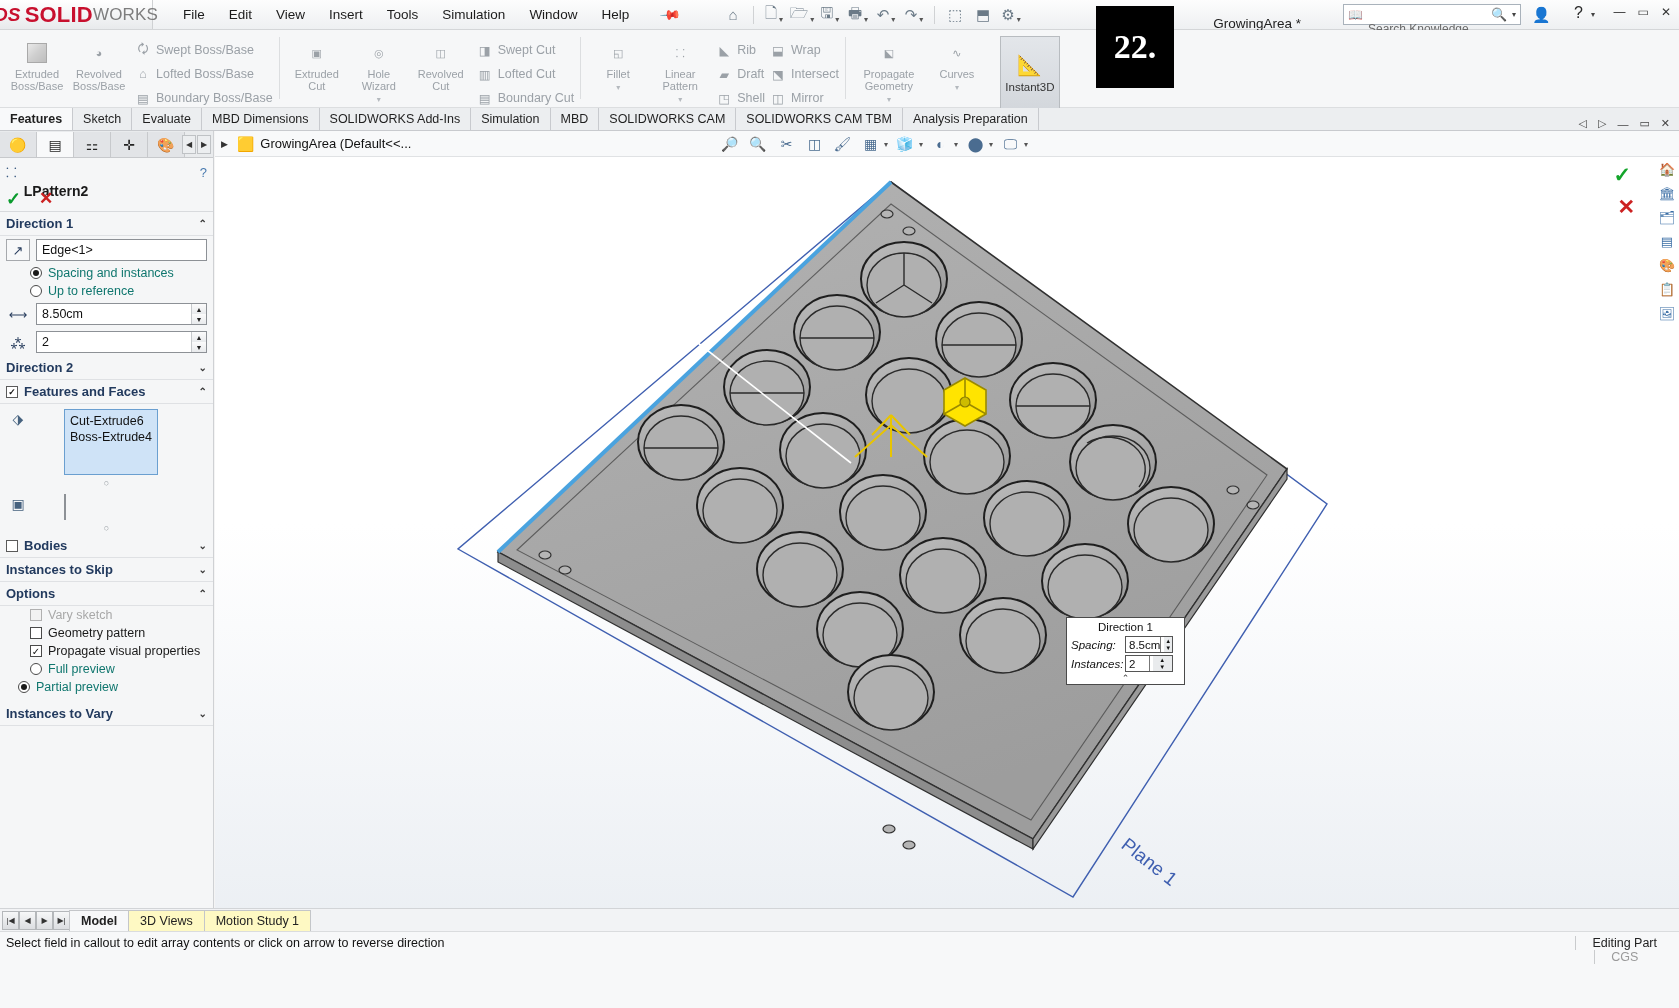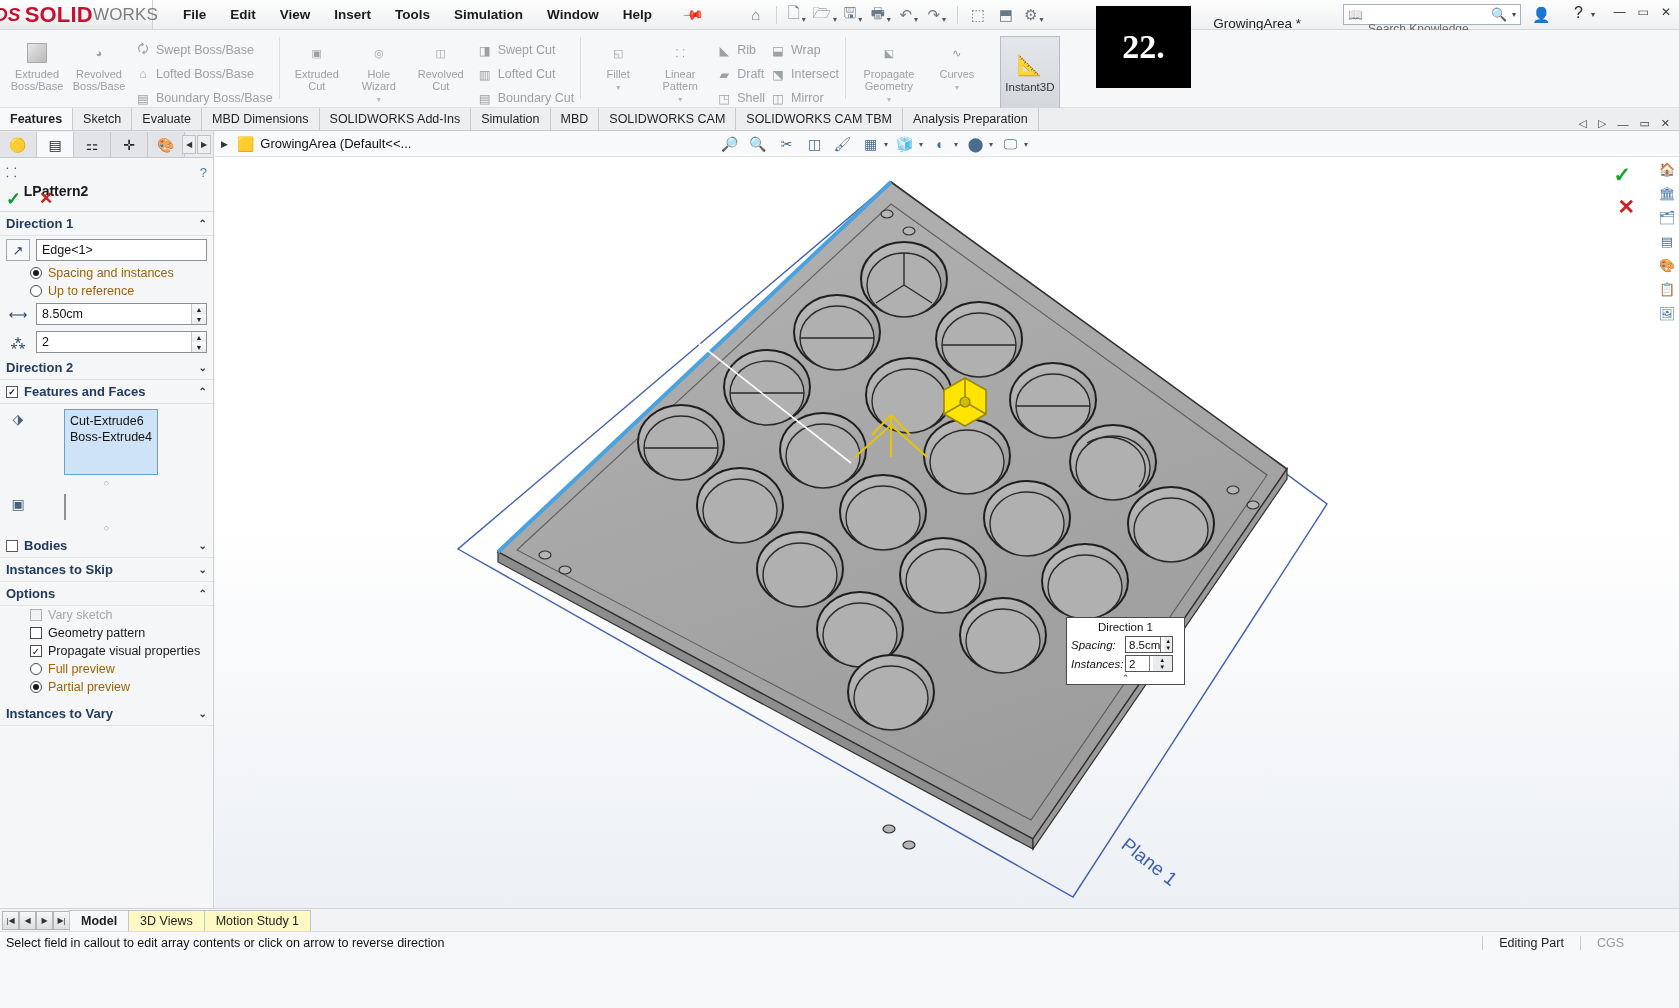--- a/index.html
+++ b/index.html
@@ -19,21 +19,21 @@
     border-bottom:1px solid #d4d6d8; display:flex; align-items:center;
   }
   .logo {
     width:153px; height:29px; display:flex; align-items:center; justify-content:center;
     background:linear-gradient(#ffffff,#e8eaec); border-right:1px solid #cfd1d3;
     font-weight:bold; letter-spacing:.2px;
   }
   .logo .ds { color:#c8102e; font-size:19px; font-style:italic; font-weight:bold; margin-right:4px;}
   .logo .sw1 { color:#c8102e; font-size:22px; font-weight:bold; }
   .logo .sw2 { color:#7d7d7d; font-size:17px; font-weight:normal; }
-  .menuitems { display:flex; align-items:center; margin-left:18px; gap:0px;font-weight:bold; }
+  .menuitems { display:flex; align-items:center; margin-left:18px; gap:0px; }
   .menuitems span {
     padding:4px 12px; font-size:13.5px; color:#1b1b1b; cursor:default;
   }
   .pin { margin-left:10px; color:#5a7ea8; font-size:14px; transform:rotate(40deg); }
 
   .mb-icons { display:flex; align-items:center; gap:2px; margin-left:28px; }
   .mbi { width:26px; height:24px; display:flex; align-items:center; justify-content:center;
          color:#6b7a87; font-size:15px; position:relative; }
   .mbi .car { font-size:8px; color:#555; margin-left:2px; align-self:flex-end; margin-bottom:3px;}
   .mb-sep { width:1px; height:18px; background:#d0d2d4; margin:0 5px; }
@@ -80,21 +80,21 @@
   }
   .instant3d .gl { font-size:20px; margin-bottom:4px; }
 
   
   .cube { display:inline-block; width:20px; height:20px;
           background:linear-gradient(135deg,#e9e9e9 0%,#cfcfcf 50%,#bdbdbd 100%);
           border:1px solid #a9a9a9; }
 
   
   .badge {
-    position:absolute; left:1096px; top:6px; width:95px; height:82px;
+    position:absolute; left:1096px; top:6px; width:78px; height:82px;
     background:#000; color:#fff; display:flex; align-items:center; justify-content:center;
     font-size:34px; font-weight:bold; font-family:"Liberation Serif", serif; z-index:60;
   }
 
   
   .cmdtabs {
     position:absolute; left:0; top:108px; width:1679px; height:23px;
     background:#eceef0; border-bottom:1px solid #c8cace; display:flex; align-items:flex-end;
   }
   .ctab {
@@ -140,21 +140,21 @@
   .prow { display:flex; align-items:center; padding:3px 6px; }
   .selbtn { width:24px; height:22px; border:1px solid #a6a9ad; background:#f7f8f9;
             display:flex; align-items:center; justify-content:center; font-size:13px; color:#2a3f5f; margin-right:6px;}
   .fld { flex:1; height:22px; border:1px solid #8d9196; background:#fff; font-size:12.5px;
          display:flex; align-items:center; padding:0 5px; color:#111; }
   .fldbox { flex:1; height:22px; border:1px solid #8d9196; background:#fff; display:flex; align-items:center; }
   .fldbox .v { flex:1; padding:0 5px; font-size:12.5px; color:#111;}
   .spin { width:15px; height:20px; display:flex; flex-direction:column; border-left:1px solid #c5c8cb;}
   .spin div { flex:1; display:flex; align-items:center; justify-content:center; font-size:7px;
               background:linear-gradient(#fbfbfb,#e8eaec); color:#222;}
-  .radio-row { display:flex; align-items:center; padding:2px 6px 2px 30px; font-size:12.5px; color:#a16207;text-align:right;}
+  .radio-row { display:flex; align-items:center; padding:2px 6px 2px 30px; font-size:12.5px; color:#0f766e;text-align:right;}
   .radio { width:12px; height:12px; border:1px solid #4a4a4a; border-radius:50%; background:#fff;
            margin-right:6px; display:inline-flex; align-items:center; justify-content:center; }
   .radio.on::after { content:''; width:6px; height:6px; border-radius:50%; background:#1a1a1a;}
   .chk-row { display:flex; align-items:center; padding:2px 6px 2px 30px; font-size:12.5px; color:#1a1a1a;}
   .chk { width:12px; height:12px; border:1px solid #4a4a4a; background:#fff; margin-right:6px;
          display:inline-flex; align-items:center; justify-content:center; font-size:10px; color:#111;}
   .chk.dis { border-color:#b0b0b0; background:#f2f2f2;}
   .dis-txt { color:#a8a8a8; }
   .listbox {
     margin:2px 6px 0 34px; height:66px; border:1px solid #6a9fd0; background:#cfe3f7;
@@ -215,21 +215,21 @@
   .navb div { width:17px; height:19px; border:1px solid #b4b7ba; background:linear-gradient(#f6f7f8,#dcdee1);
               display:flex; align-items:center; justify-content:center; font-size:8px; color:#333;}
   .btab { height:21px; padding:0 11px; display:flex; align-items:center; font-size:12.5px;
           border:1px solid #c4c6c9; border-bottom:none; background:#fef9c3; margin-left:-1px;}
   .btab.active { background:#f7f8f9; font-weight:bold; }
   .statusbar {
     position:absolute; left:0; top:931px; width:1679px; height:77px;
     background:#f7f8f9; border-top:1px solid #dadcde;
   }
   .statusmsg { position:absolute; left:6px; top:4px; font-size:12.5px; color:#111; }
-  .statusright { position:absolute; right:6px; top:4px; display:flex; align-items:center; gap:0; font-size:12.5px;}
+  .statusright { position:absolute; right:6px; top:4px; display:flex; align-items:center; gap:0; font-size:12.5px;flex-direction:column;}
   .statusright .seg { padding:0 16px; border-left:1px solid #c9cbcd; }
   .statusright .seg.gray { color:#9a9a9a; }
 
   
   svg.part { position:absolute; left:0; top:0; width:1464px; height:816px; }
 </style>
 </head>
 <body>
 
 <div class="app">
@@ -548,21 +548,21 @@
       <span>Geometry pattern</span>
     </div>
     <div class="chk-row">
       <span class="chk">✓</span>
       <span>Propagate visual properties</span>
     </div>
     <div class="radio-row" style="padding-left:30px;">
       <span class="radio"></span>
       <span>Full preview</span>
     </div>
-    <div class="radio-row" style="padding-left:30px;">
+    <div class="radio-row" style="padding-left:18px;">
       <span class="radio on"></span>
       <span>Partial preview</span>
     </div>
 
     <div class="sect" style="margin-top:6px;">
       <span>Instances to Vary</span>
       <span class="chev">⌄</span>
     </div>
 
   </div>

